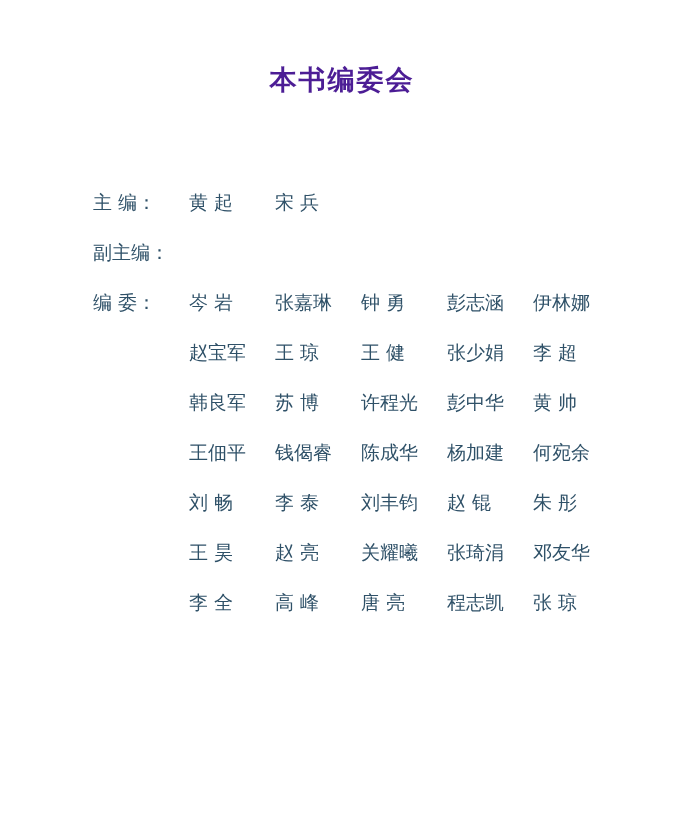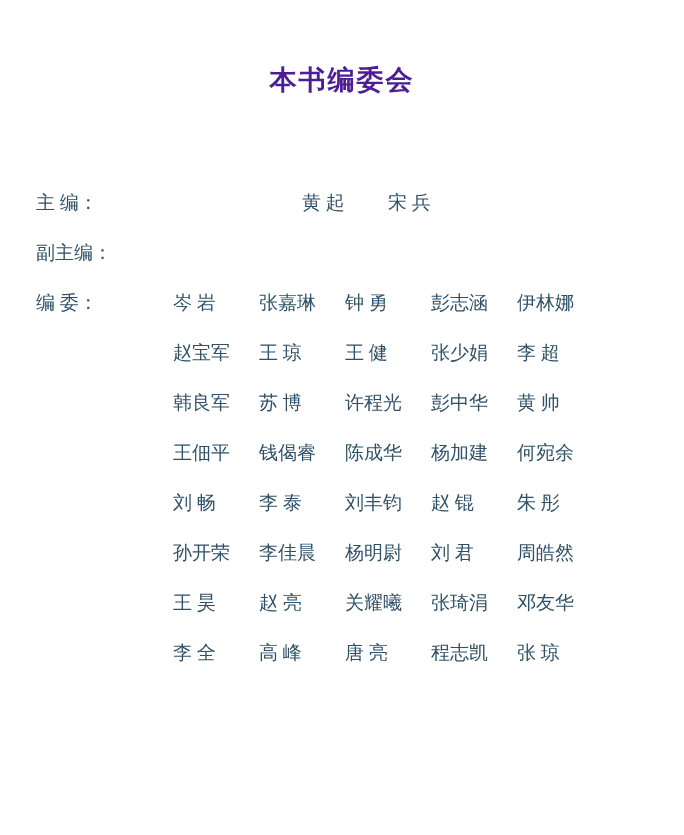--- a/index.html
+++ b/index.html
@@ -23,41 +23,39 @@
   .title {
     text-align: center;
     font-size: 27px;
     font-weight: bold;
     color: #4c1d95;
     letter-spacing: 2px;
     margin-top: 62px;
   }
   .roster {
     margin-top: 92px;
-    padding-left: 36px;
+    padding-left: 93px;
     padding-right: 40px;
-    font-family: Liberation Serif, serif;
   }
   .row {
     display: flex;
     align-items: baseline;
     height: 50px;
   }
   .label {
     width: 96px;
     flex: 0 0 96px;
     font-size: 19px;
     color: #2f5168;
     letter-spacing: 0px;
     white-space: nowrap;
   }
   .names {
     display: flex;
     flex: 1 1 auto;
-    justify-content: center;
   }
   .name {
     width: 86px;
     flex: 0 0 86px;
     font-size: 19px;
     color: #2f5168;
     display: inline-flex;
     justify-content: flex-start;
     white-space: nowrap;
   }
@@ -129,30 +127,20 @@
         <span class="name">刘 畅</span>
         <span class="name">李 泰</span>
         <span class="name">刘丰钧</span>
         <span class="name">赵 锟</span>
         <span class="name">朱 彤</span>
       </div>
     </div>
     <div class="row">
       <div class="label"></div>
       <div class="names">
-        <span class="name">孙开荣</span>
-        <span class="name">李佳晨</span>
-        <span class="name">杨明尉</span>
-        <span class="name">刘 君</span>
-        <span class="name">周皓然</span>
-      </div>
-    </div>
-    <div class="row">
-      <div class="label"></div>
-      <div class="names">
         <span class="name">王 昊</span>
         <span class="name">赵 亮</span>
         <span class="name">关耀曦</span>
         <span class="name">张琦涓</span>
         <span class="name">邓友华</span>
       </div>
     </div>
     <div class="row">
       <div class="label"></div>
       <div class="names">

